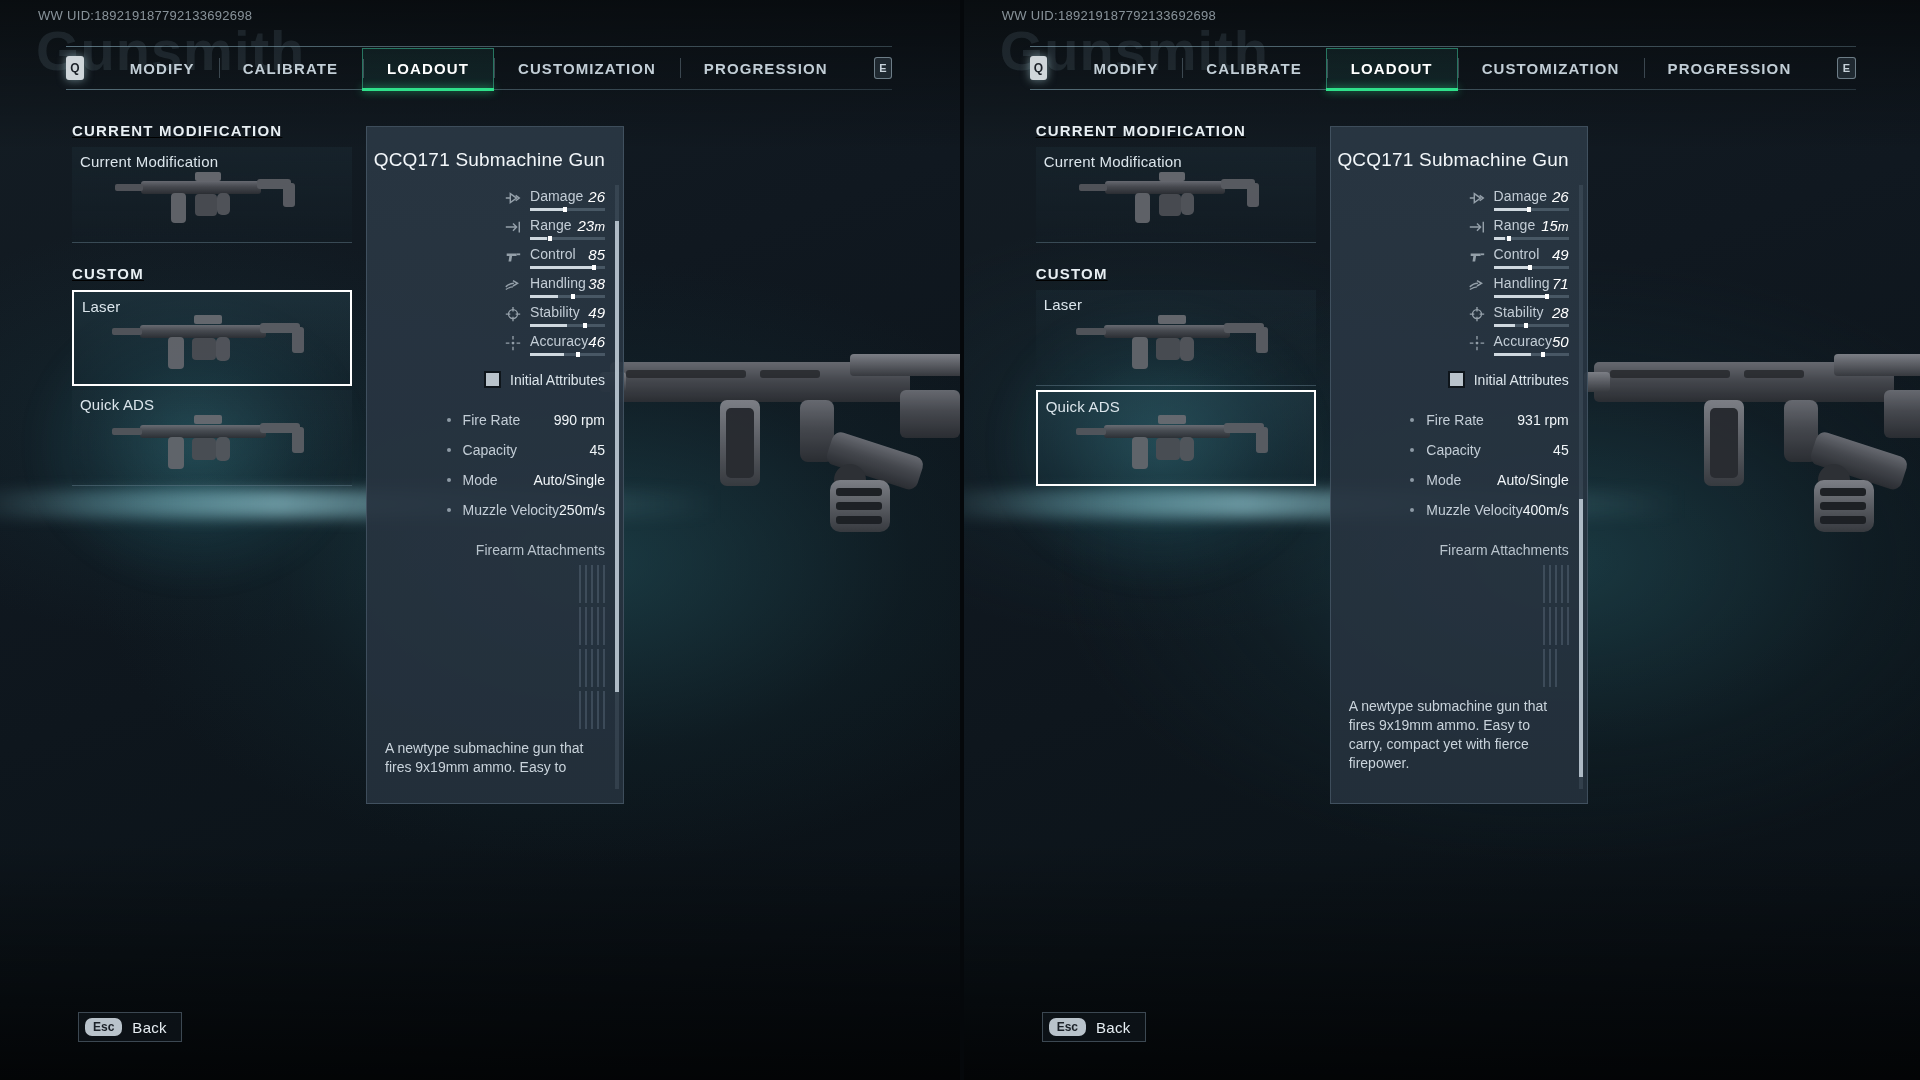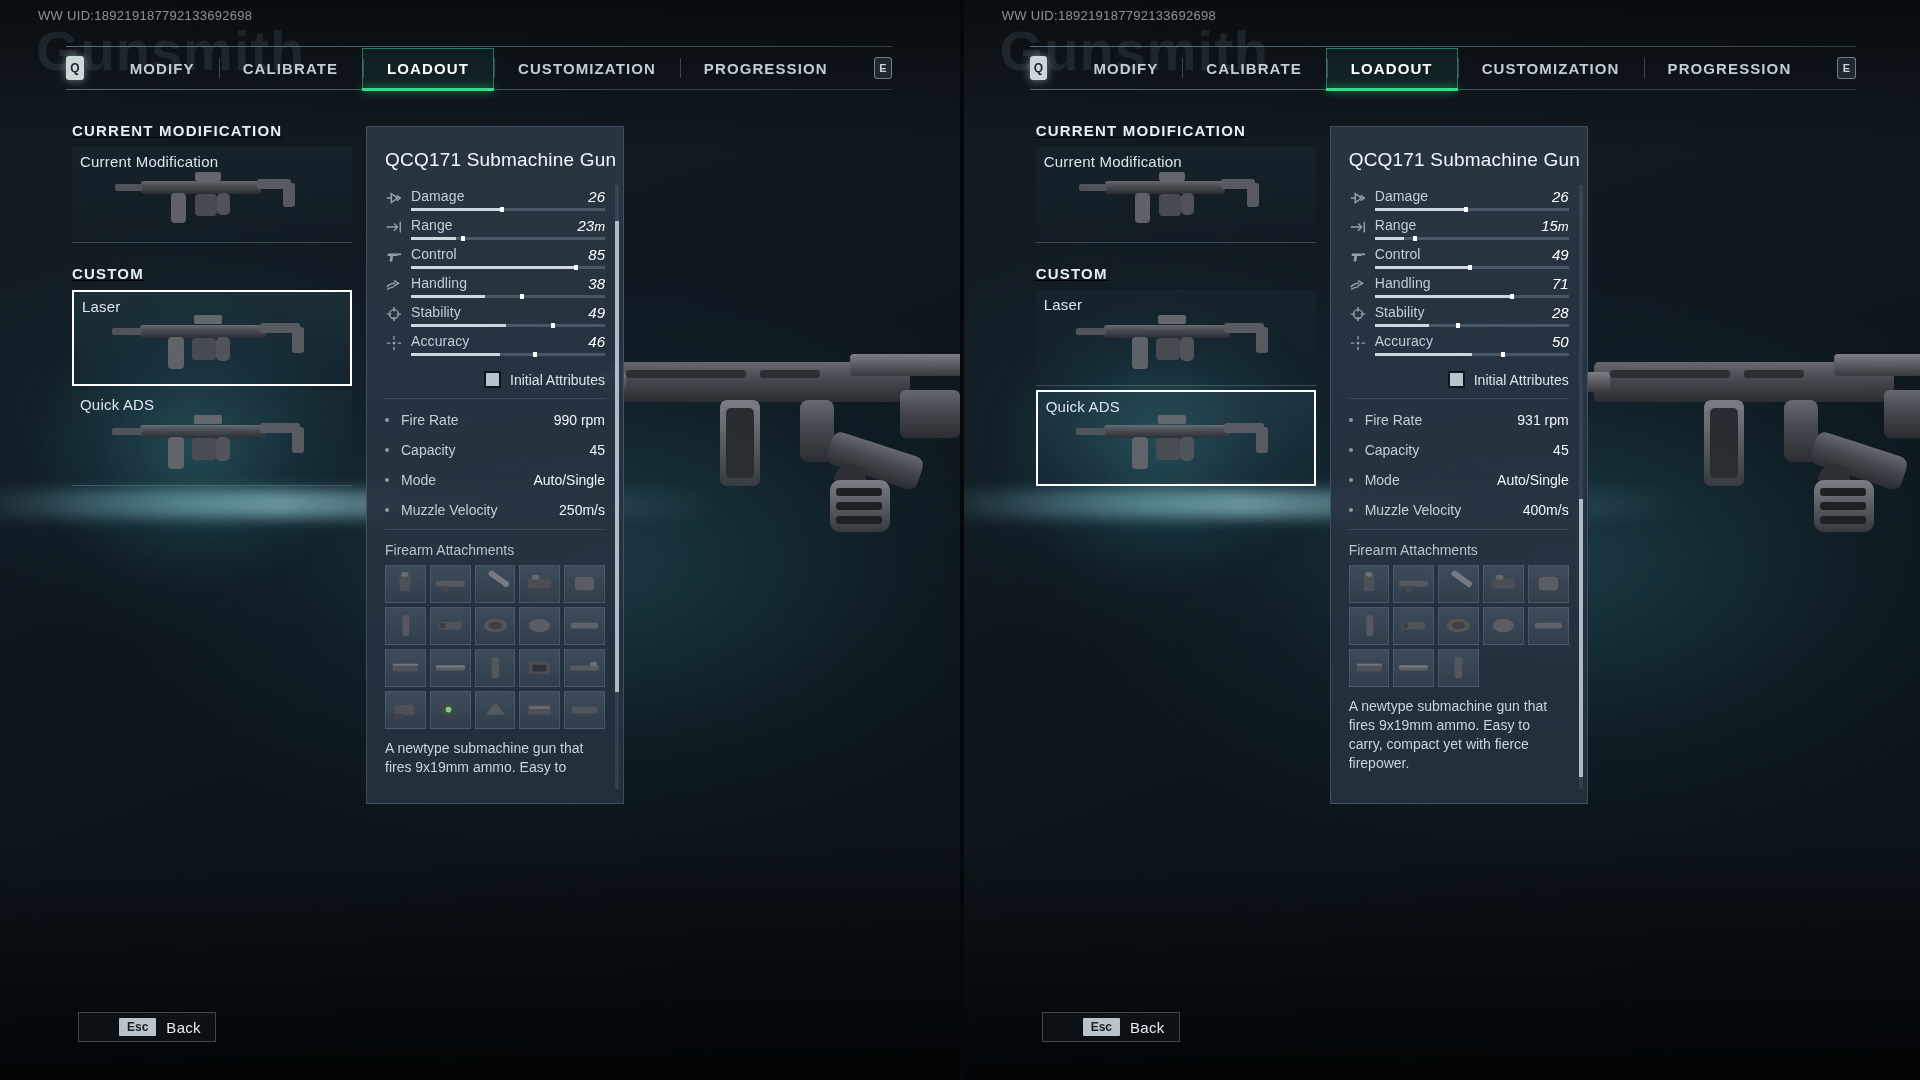--- a/index.html
+++ b/index.html
@@ -126,21 +126,21 @@
 
   
   .gunsvg{ opacity:.92; }
 
   
   .statcard{
     position:absolute; left:366px; top:126px; width:258px; height:678px;
     background: linear-gradient(to bottom, rgba(42,55,68,.93), rgba(36,48,60,.93));
     border:1px solid rgba(95,115,132,.45);
     z-index:6; padding: 22px 18px 0 18px;
-    display:flex; flex-direction:column;
+    display:flex; flex-direction:column;align-items:flex-end;
   }
   .gunname{
     font-size:19px; color:#f2f6f9; margin-bottom:16px; letter-spacing:.2px; white-space:nowrap;
   }
   .statrow{
     position:relative; height:29px; display:flex; align-items:flex-start;
     padding-top:1px;
   }
   .sticon{ width:18px; height:16px; margin-top:2px; margin-right:8px; flex:0 0 18px; opacity:.75; }
   .stname{ font-size:14px; color:#c3cdd6; flex:1; letter-spacing:.1px; }
@@ -194,21 +194,21 @@
 
   
   .backbtn{
     position:absolute; left:78px; bottom:38px; z-index:7;
     display:flex; align-items:center;
     border:1px solid rgba(120,140,155,.45);
     padding:5px 14px 5px 6px; background: rgba(18,26,33,.55);
   }
   .backbtn .esc{
     background:#b9c3cb; color:#1b2128; font-size:12px; font-weight:bold;
-    border-radius:1px; padding:2px 8px; margin-right:10px;margin-left:34px;
+    border-radius:7px; padding:2px 8px; margin-right:10px;
   }
   .backbtn .bklbl{ font-size:15px; color:#e6edf2; letter-spacing:.3px; }
 </style>
 </head>
 <body>
 
 <div class="stage">
 
   <div class="panel left">
     <div class="glow-left"></div>

